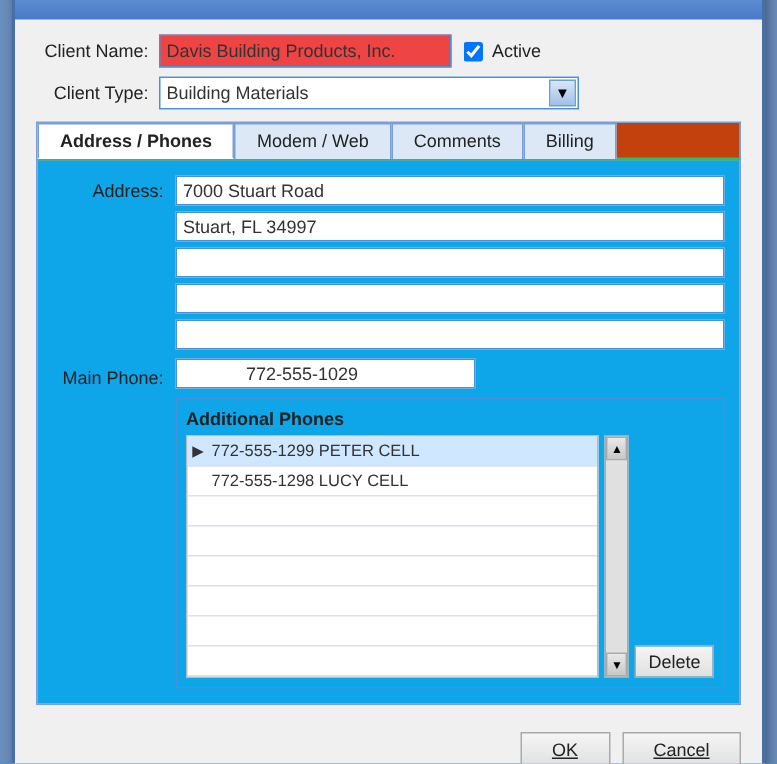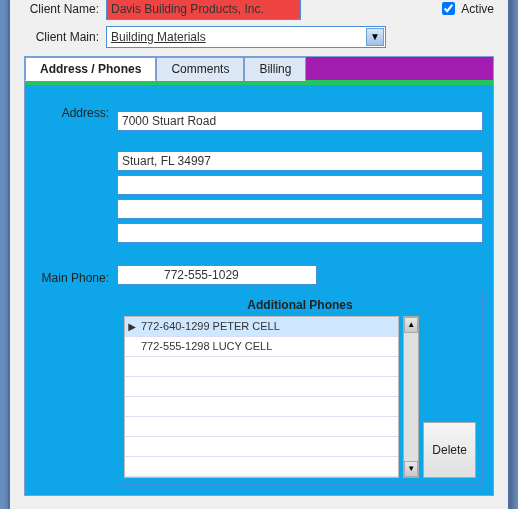--- a/index.html
+++ b/index.html
@@ -52,21 +52,21 @@
       height: 22px;
       padding: 2px 4px;
       font-size: 12px;
       color: #333;
       outline: none;
       flex: 1;
     }
     .active-row {
       display: flex;
       align-items: center;
-      justify-content: flex-end;
+      justify-content: flex-start;
       flex: 1;
       gap: 4px;
       margin-left: 8px;
     }
     .checkbox-label {
       font-size: 12px;
       color: #222;
     }
     .select-wrapper {
       position: relative;
@@ -76,21 +76,20 @@
       border: 1px solid #4a90d9;
       background: white;
       height: 22px;
       padding: 2px 4px;
       font-size: 12px;
       color: #333;
       width: 100%;
       appearance: none;
       cursor: pointer;
       outline: none;
-      text-decoration: underline;
     }
     .select-arrow {
       position: absolute;
       right: 2px;
       top: 2px;
       width: 18px;
       height: 18px;
       background: linear-gradient(to bottom, #d8e8f8, #a0c0e8);
       border: 1px solid #6a9fd8;
       display: flex;
@@ -98,22 +97,22 @@
       justify-content: center;
       pointer-events: none;
       font-size: 10px;
     }
     .tab-container {
       margin-top: 8px;
       border: 1px solid #7a9fd8;
     }
     .tab-bar {
       display: flex;
-      background: #a21caf;
-      border-bottom: 5px solid #22c55e;
+      background: #c2410c;
+      border-bottom: 2px solid #22c55e;
     }
     .tab {
       padding: 4px 14px;
       border: 1px solid #7a9fd8;
       border-bottom: none;
       background: #dce8f5;
       cursor: pointer;
       font-size: 12px;
       color: #222;
       margin-bottom: -1px;
@@ -144,39 +143,37 @@
     }
     .addr-input {
       border: 1px solid #4a90d9;
       background: white;
       height: 20px;
       padding: 2px 4px;
       font-size: 12px;
       color: #333;
       flex: 1;
       outline: none;
-      margin-top: 16px;
     }
     .addr-blank {
       border: 1px solid #4a90d9;
       background: white;
       height: 20px;
       flex: 1;
     }
     .additional-phones {
       border: 1px solid #4a90d9;
       margin: 6px 0 0 82px;
       padding: 6px;
     }
     .additional-phones-title {
       font-size: 12px;
       font-weight: bold;
       margin-bottom: 4px;
       color: #222;
-      text-align: center;
     }
     .phones-grid {
       display: flex;
       gap: 4px;
     }
     .phones-list {
       flex: 1;
       border: 1px solid #bbb;
       background: white;
       overflow: hidden;
@@ -229,21 +226,21 @@
     }
     .phones-actions {
       display: flex;
       flex-direction: column;
       justify-content: flex-end;
       gap: 4px;
     }
     .delete-btn {
       background: linear-gradient(to bottom, #f5f5f5, #e0e0e0);
       border: 1px solid #aaa;
-      padding: 20px 8px;
+      padding: 3px 8px;
       font-size: 12px;
       cursor: pointer;
       color: #222;
     }
     .bottom-bar {
       display: flex;
       justify-content: flex-end;
       padding: 8px 14px;
       gap: 8px;
     }
@@ -278,35 +275,38 @@
     <div class="form-row">
       <label class="form-label">Client Name:</label>
       <input class="form-input" type="text" style="max-width: 280px;" value="Davis Building Products, Inc.">
       <div class="active-row">
         <input type="checkbox" checked="" style="">
         <label class="checkbox-label">Active</label>
       </div>
     </div>
 
     <div class="form-row">
-      <label class="form-label">Client Main:</label>
+      <label class="form-label">Client Type:</label>
       <div class="select-wrapper" style="max-width:280px;">
         <select class="form-select">
           <option>Building Materials</option>
         </select>
         <div class="select-arrow">▼</div>
       </div>
     </div>
 
     <div class="tab-container">
       <div class="tab-bar">
         <div class="tab active">
           <span>Address / Phones</span>
         </div>
         <div class="tab">
+          <span>Modem / Web</span>
+        </div>
+        <div class="tab">
           <span>Comments</span>
         </div>
         <div class="tab">
           <span>Billing</span>
         </div>
       </div>
 
       <div class="tab-content">
 
         <div class="addr-row">
@@ -335,21 +335,21 @@
           <input class="addr-input" type="text" style="max-width: 200px; padding-left: 46px;" value="772-555-1029">
         </div>
 
 
         <div class="additional-phones">
           <div class="additional-phones-title">Additional Phones</div>
           <div class="phones-grid">
             <div class="phones-list">
               <div class="phone-row selected">
                 <span class="phone-arrow">▶</span>
-                <span class="phone-text">772-640-1299 PETER CELL</span>
+                <span class="phone-text">772-555-1299 PETER CELL</span>
               </div>
               <div class="phone-row">
                 <span class="phone-arrow"></span>
                 <span class="phone-text">772-555-1298 LUCY CELL</span>
               </div>
               <div class="phone-empty"></div>
               <div class="phone-empty"></div>
               <div class="phone-empty"></div>
               <div class="phone-empty"></div>
               <div class="phone-empty"></div>

